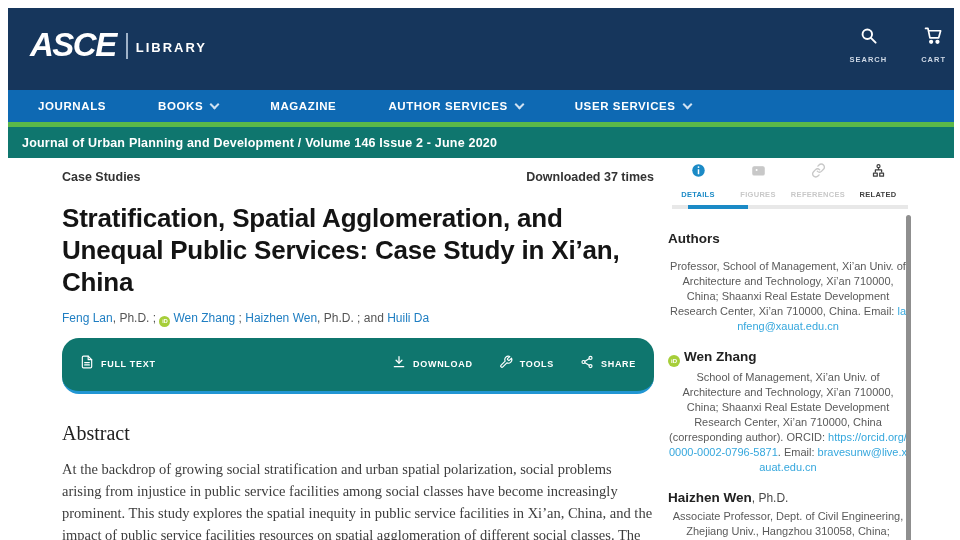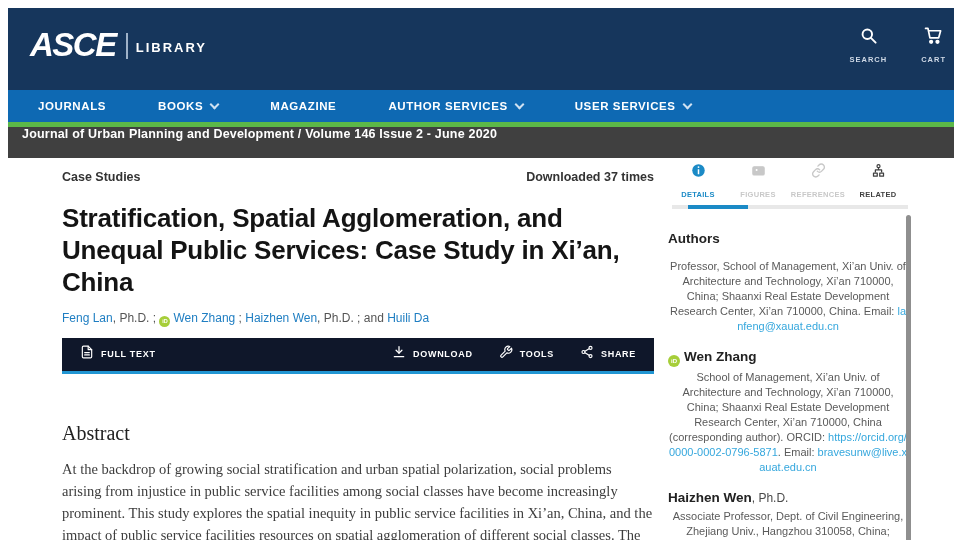--- a/index.html
+++ b/index.html
@@ -19,39 +19,39 @@
   .top-action svg{width:19px;height:19px;}
   .top-action-label{font-size:7.5px;color:#cfd9e6;letter-spacing:1px;font-weight:bold;}
   
   .navbar{position:absolute;left:8px;top:90px;width:946px;height:32px;background:#0e69b3;
           display:flex;align-items:center;padding-left:30px;box-sizing:border-box;gap:52px;}
   .nav-item{color:#fff;font-size:11.5px;font-weight:bold;letter-spacing:.6px;cursor:pointer;white-space:nowrap;}
   .chev{display:inline-block;width:5px;height:5px;border-right:2px solid #cfe1f2;border-bottom:2px solid #cfe1f2;
         transform:rotate(45deg);margin-left:8px;vertical-align:2px;}
   
   .greenbar{position:absolute;left:8px;top:122px;width:946px;height:5px;background:#5cb848;}
-  .orangebar{position:absolute;left:8px;top:127px;width:946px;height:31px;background:#404040;
-             display:flex;align-items:flex-start;padding-left:14px;box-sizing:border-box;}
+  .orangebar{position:absolute;left:8px;top:127px;width:946px;height:31px;background:#0f766e;
+             display:flex;align-items:center;padding-left:14px;box-sizing:border-box;}
   .breadcrumb{color:#fff;font-size:12.5px;font-weight:bold;letter-spacing:.2px;cursor:pointer;}
   
   .main{position:absolute;left:62px;top:158px;width:592px;}
   .meta-row{display:flex;justify-content:space-between;margin-top:12px;}
   .meta-row span{font-size:12.5px;font-weight:bold;color:#333;}
   .title{margin:18px 0 0 0;font-size:26px;line-height:32px;color:#141414;font-weight:bold;letter-spacing:-.2px;}
   .authors-line{margin-top:13px;font-size:12px;color:#555;}
   .authors-line a{color:#1f7ec2;text-decoration:none;cursor:pointer;}
   .orcid-dot{display:inline-flex;align-items:center;justify-content:center;width:11px;height:11px;border-radius:50%;
              background:#a6ce39;color:#fff;font-size:5.5px;font-weight:bold;vertical-align:-1px;margin-right:3px;}
-  .toolbar{margin-top:11px;height:33px;background:#0f172a;border-bottom:3px solid #2196d3;
-           display:flex;align-items:center;justify-content:space-between;padding:0 18px;}
+  .toolbar{margin-top:11px;height:33px;background:#0f766e;border-bottom:3px solid #2196d3;
+           display:flex;align-items:center;justify-content:space-between;padding:10px 18px;border-radius:17px;}
   .tb-group{display:flex;gap:26px;}
   .tb-item{display:flex;align-items:center;gap:7px;cursor:pointer;}
   .tb-item svg{width:14px;height:14px;}
   .tb-label{color:#fff;font-size:9px;font-weight:bold;letter-spacing:.7px;}
-  .abstract-h{margin-top:48px;font-family:"Liberation Serif",serif;font-size:20px;color:#222;font-weight:normal;}
+  .abstract-h{margin-top:28px;font-family:"Liberation Serif",serif;font-size:20px;color:#222;font-weight:normal;}
   .abstract-p{margin-top:13px;font-family:"Liberation Serif",serif;font-size:14.5px;line-height:22px;color:#3d3d3d;}
   
   .sidebar{position:absolute;left:668px;top:158px;width:240px;}
   .tabs{display:flex;}
   .tab{flex:1;display:flex;flex-direction:column;align-items:center;gap:8px;padding-top:5px;cursor:pointer;}
   .tab svg{width:15px;height:15px;}
   .tab-label{font-size:7.5px;font-weight:bold;letter-spacing:.3px;}
   .tab-active .tab-label{color:#1b8ac6;}
   .tab-muted .tab-label{color:#c8c8c8;}
   .tab-dark .tab-label{color:#3f3f3f;}

